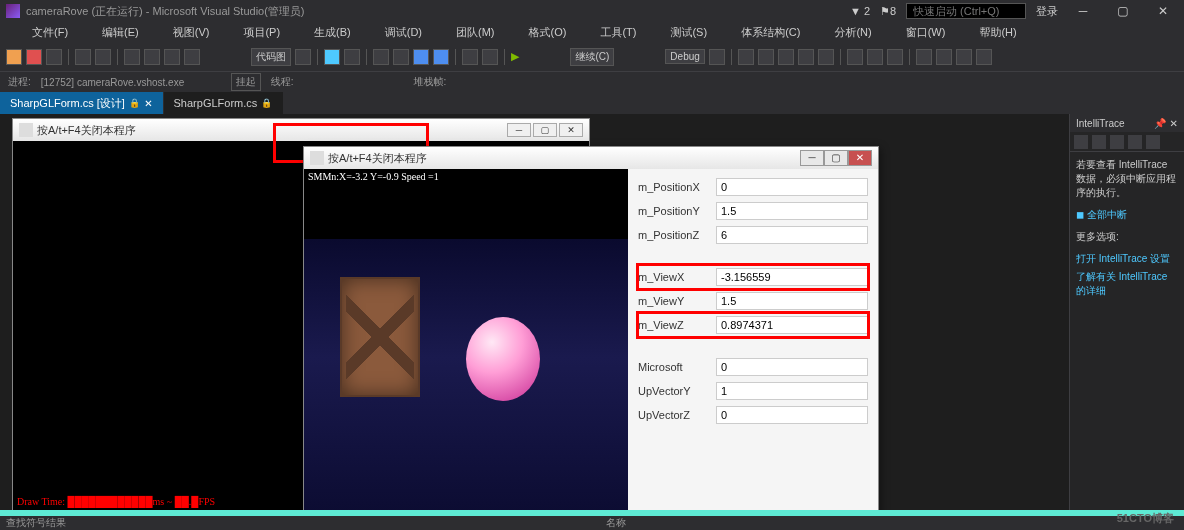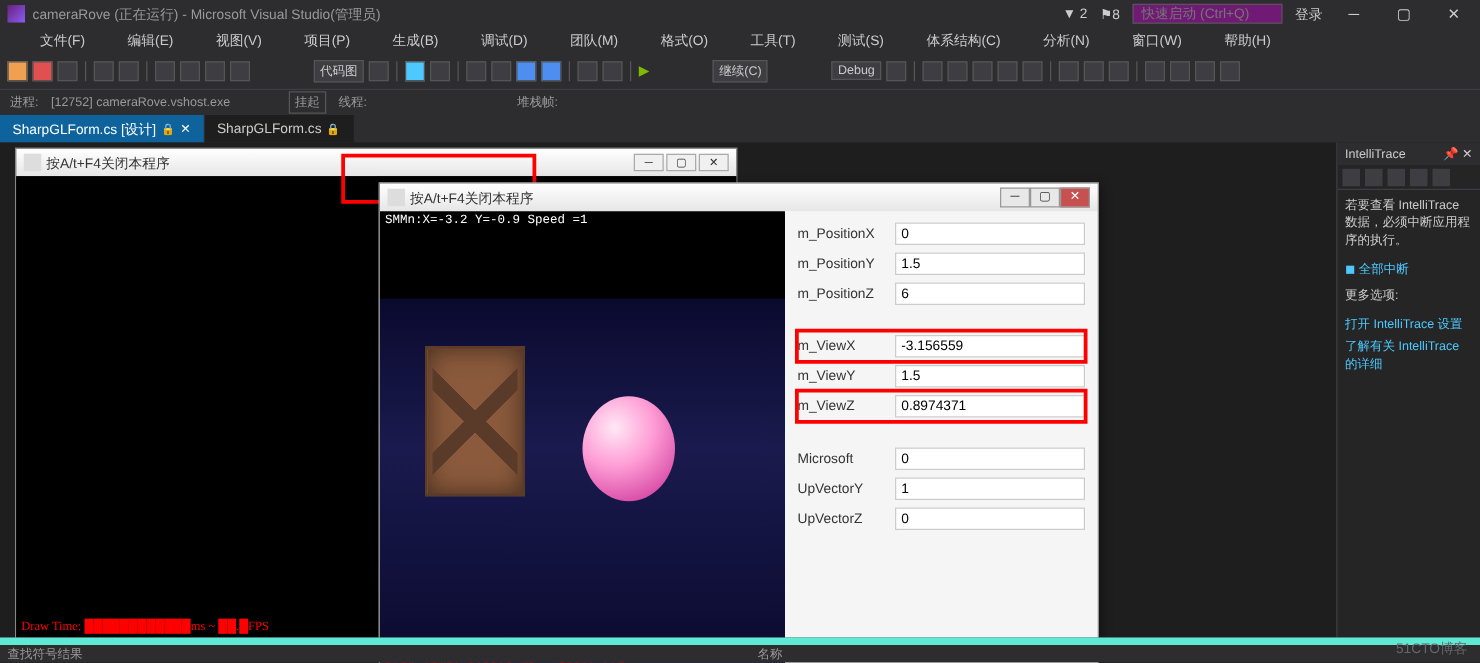--- a/index.html
+++ b/index.html
@@ -3,21 +3,21 @@
 <meta charset="utf-8">
 <style>
 * { margin: 0; padding: 0; box-sizing: border-box; font-family: "Microsoft YaHei", "Segoe UI", sans-serif; }
 body { width: 1184px; height: 530px; background: #2d2d30; color: #ccc; overflow: hidden; position: relative; }
 
 
 .titlebar { height: 22px; background: #2d2d30; display: flex; align-items: center; padding: 0 6px; font-size: 11px; }
 .titlebar .logo { width: 14px; height: 14px; background: linear-gradient(135deg,#68217a,#8b5cf6); margin-right: 6px; }
 .titlebar .title { color: #999; }
 .titlebar .right { margin-left: auto; display: flex; align-items: center; gap: 10px; color: #ccc; }
-.titlebar .search { background: #701a75; border: 1px solid #555; color: #999; font-size: 11px; padding: 1px 6px; width: 120px; }
+.titlebar .search { background: #000000; border: 1px solid #555; color: #999; font-size: 11px; padding: 1px 6px; width: 120px; }
 .titlebar .winbtn { width: 30px; text-align: center; font-size: 12px; }
 
 
 .menubar { height: 20px; background: #2d2d30; display: flex; align-items: center; padding: 0 4px; font-size: 11px; color: #ccc; }
 .menubar span { padding: 2px 6px; margin-left: 22px; }
 
 
 .toolbar { height: 30px; background: #2d2d30; border-bottom: 1px solid #3e3e42; display: flex; align-items: center; padding: 0 6px; gap: 4px; font-size: 11px; }
 .toolbar .btn { width: 16px; height: 16px; background: #3e3e42; border: 1px solid #555; }
 .toolbar .sep { width: 1px; height: 16px; background: #555; margin: 0 2px; }
@@ -55,21 +55,21 @@
 .win2 .chrome .ctrls .close { background: #c75050; color: #fff; }
 .win2 .chrome .ctrls .norm { background: #e8e8e8; }
 .win2 .body { display: flex; height: 366px; }
 .win2 .gl { width: 378px; background: #000; position: relative; overflow: hidden; }
 .win2 .panel { flex: 1; background: #f5f5f5; padding: 6px 10px; font-size: 11px; color: #333; }
 .win2 .row { display: flex; align-items: center; height: 24px; }
 .win2 .row .lbl { width: 78px; font-weight: normal; }
 .win2 .row .val { flex: 1; background: #fff; border: 1px solid #ccc; padding: 2px 4px; font-size: 11px; }
 .win2 .gap { height: 18px; }
 .win2 .hl { outline: 3px solid #f00; outline-offset: -1px; }
-.win2 .status { position: absolute; left: 4px; top: 2px; color: #fff; font-size: 10px; font-family: Liberation Mono, monospace; }
+.win2 .status { position: absolute; left: 4px; top: 2px; color: #fff; font-size: 10px; font-family: Liberation Serif, serif; }
 .win2 .drawinfo { position: absolute; left: 4px; bottom: 2px; color: #f00; font-size: 10px; font-family: monospace; }
 .win2 .grid { position: absolute; left: 0; right: 0; bottom: 0; top: 70px; background:
   linear-gradient(to bottom, #0a0a2e 0%, #1a1a4e 40%, #0a0a2e 100%);
 }
 .win2 .crate { position: absolute; left: 36px; top: 108px; width: 80px; height: 120px; background: #8b5a3c;
   border: 2px solid #5a3a28; box-shadow: inset 0 0 20px rgba(0,0,0,0.5); }
 .win2 .crate::before { content:""; position:absolute; inset:4px; background:
   linear-gradient(45deg, transparent 45%, #5a3a28 45%, #5a3a28 55%, transparent 55%),
   linear-gradient(-45deg, transparent 45%, #5a3a28 45%, #5a3a28 55%, transparent 55%); }
 .win2 .sphere { position: absolute; left: 162px; top: 148px; width: 74px; height: 84px; border-radius: 50%;
@@ -80,21 +80,21 @@
 .rightpanel .hdr { height: 18px; background: #2d2d30; padding: 2px 6px; display: flex; align-items: center; justify-content: space-between; }
 .rightpanel .tools { height: 20px; border-bottom: 1px solid #3e3e42; display: flex; align-items: center; padding: 0 4px; gap: 4px; }
 .rightpanel .tools span { width: 14px; height: 14px; background: #3e3e42; }
 .rightpanel .msg { padding: 6px; font-size: 10px; line-height: 1.4; color: #ccc; }
 .rightpanel .link { color: #4ec9ff; padding: 2px 6px; display: block; }
 
 
 .bottom { position: absolute; left: 0; right: 0; bottom: 0; height: 20px; background: #2d2d30; border-top: 6px solid #5eead4; font-size: 10px; color: #999; display: flex; align-items: center; padding: 0 6px; }
 
 
-.wm { position: absolute; right: 10px; bottom: 4px; font-size: 11px; color: #666; }
+.wm { position: absolute; right: 10px; bottom: 4px; font-size: 11px; color: #666; font-weight: bold; }
 </style>
 </head>
 <body>
 
 <div class="titlebar">
   <div class="logo"></div>
   <div class="title">cameraRove (正在运行) - Microsoft Visual Studio(管理员)</div>
   <div class="right">
     <span>▼ <span>2</span></span>
     <span>⚑<span>8</span></span>

